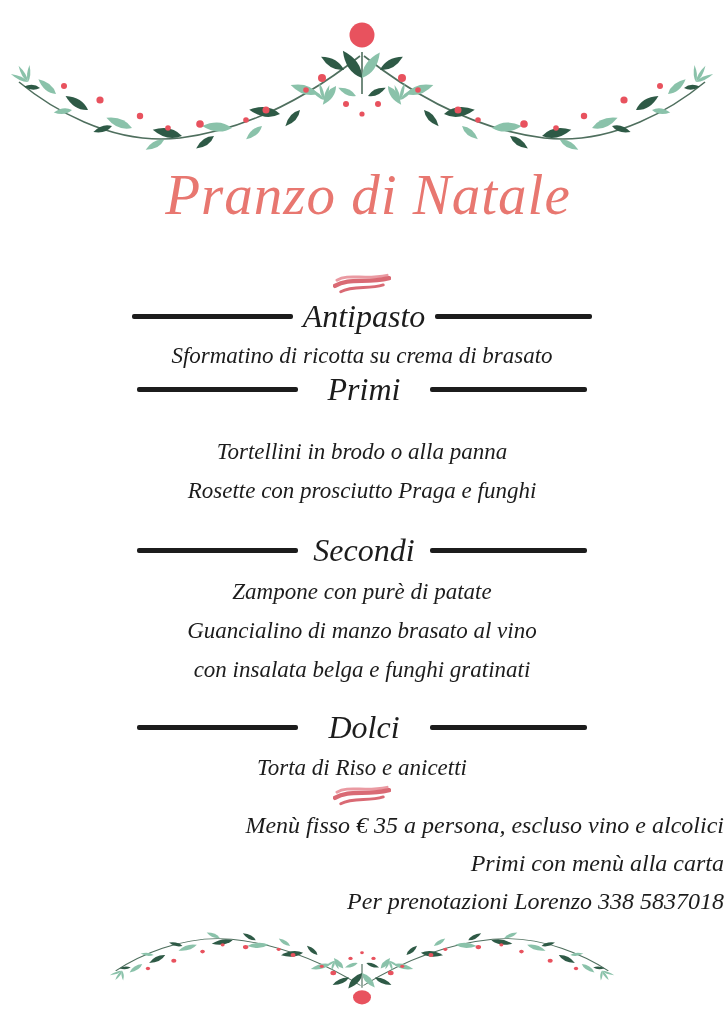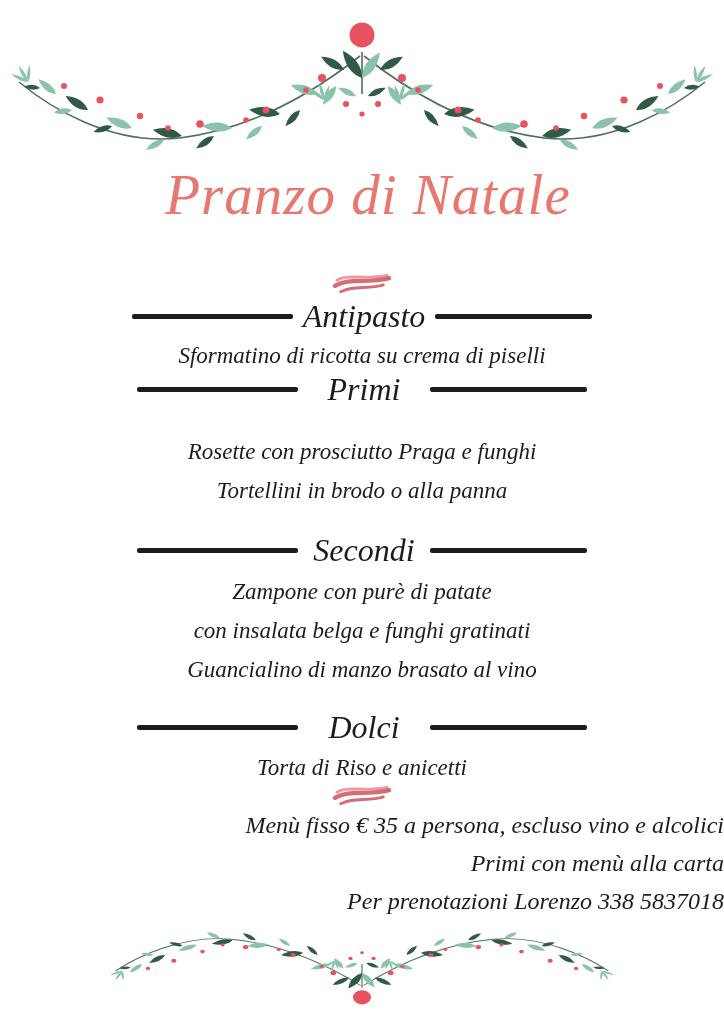--- a/index.html
+++ b/index.html
@@ -139,42 +139,42 @@
   <svg class="swash" style="top:272px" viewBox="0 0 60 24" aria-hidden="true">
       <use href="#swashg"></use>
     </svg>
 
   <div class="divider" style="top:303px">
     <span class="rule rule-l"></span>
     <span class="section-name">Antipasto</span>
     <span class="rule rule-r"></span>
   </div>
   <div class="items items-antipasto">
-    <div class="item">Sformatino di ricotta su crema di piselli</div>
+    <div class="item">Sformatino di ricotta su crema di brasato</div>
   </div>
 
   <div class="divider" style="top:376px">
     <span class="rule rule-l"></span>
     <span class="section-name">Primi</span>
     <span class="rule rule-r"></span>
   </div>
   <div class="items items-primi">
+    <div class="item">Tortellini in brodo o alla panna</div>
     <div class="item">Rosette con prosciutto Praga e funghi</div>
-    <div class="item">Tortellini in brodo o alla panna</div>
   </div>
 
   <div class="divider" style="top:537px">
     <span class="rule rule-l"></span>
     <span class="section-name">Secondi</span>
     <span class="rule rule-r"></span>
   </div>
   <div class="items items-secondi">
     <div class="item">Zampone con purè di patate</div>
+    <div class="item">Guancialino di manzo brasato al vino</div>
     <div class="item">con insalata belga e funghi gratinati</div>
-    <div class="item">Guancialino di manzo brasato al vino</div>
   </div>
 
   <div class="divider" style="top:714px">
     <span class="rule rule-l"></span>
     <span class="section-name">Dolci</span>
     <span class="rule rule-r"></span>
   </div>
   <div class="items items-dolci">
     <div class="item">Torta di Riso e anicetti</div>
   </div>

